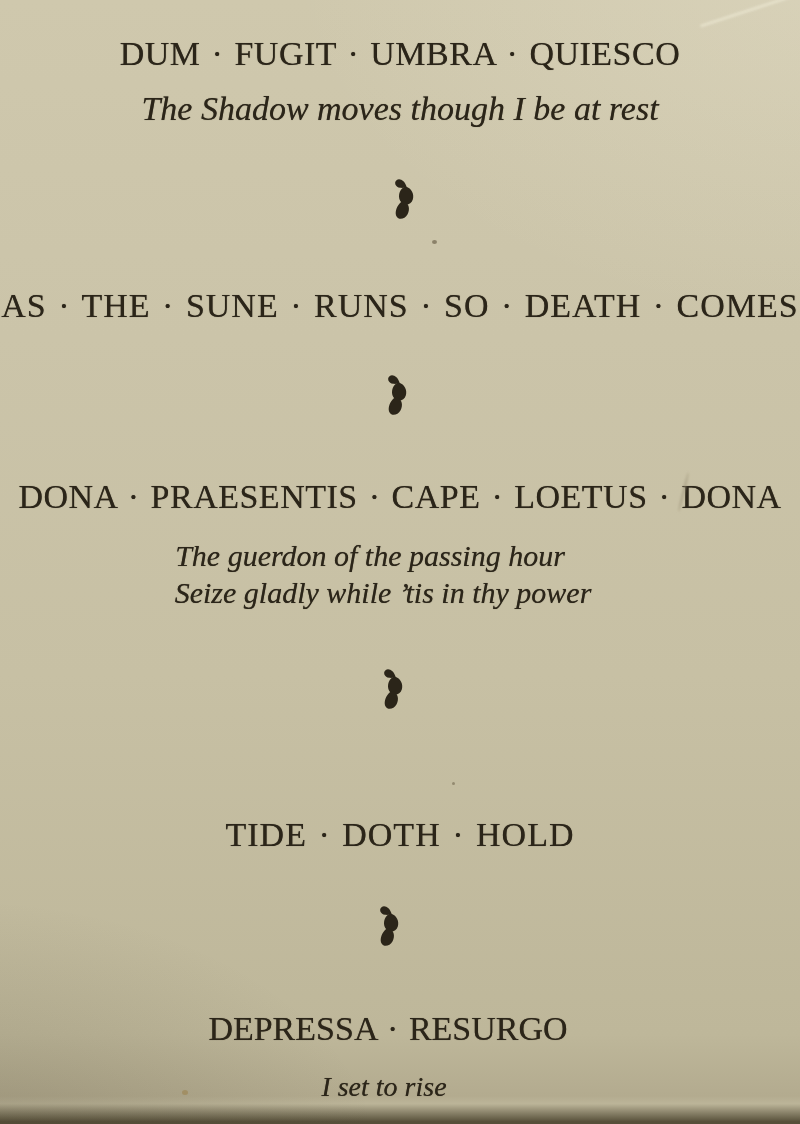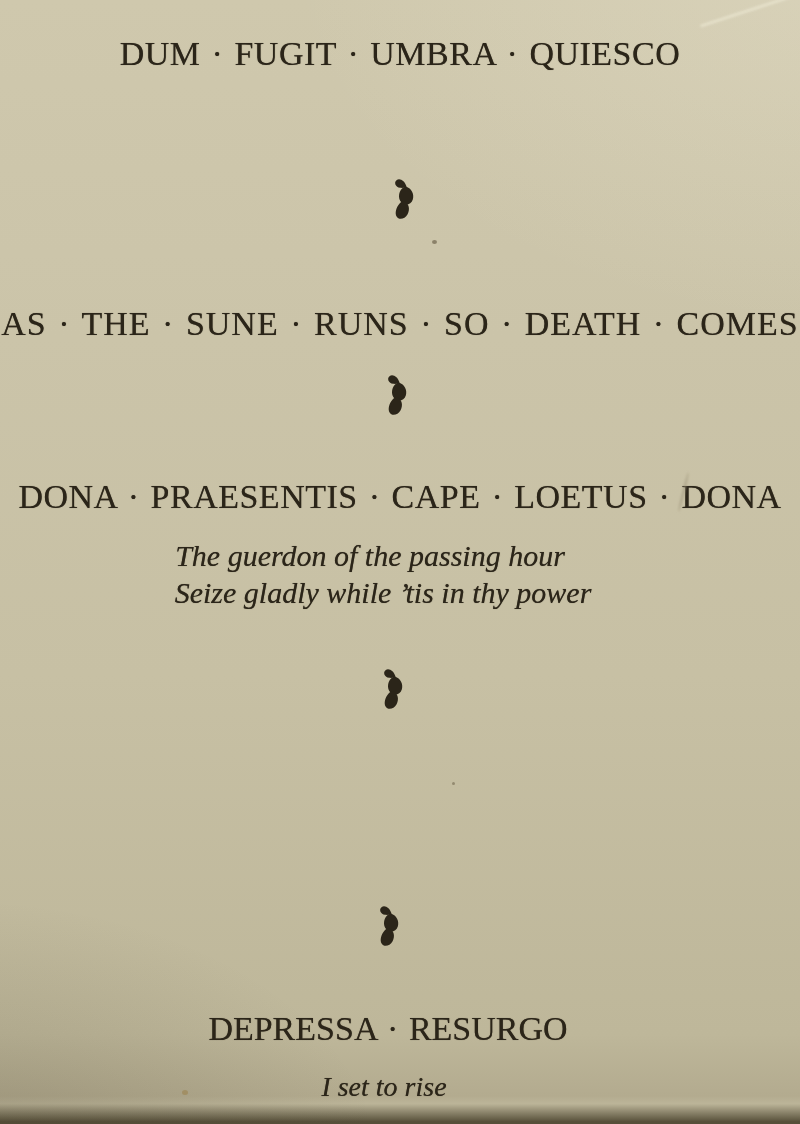--- a/index.html
+++ b/index.html
@@ -24,21 +24,21 @@
     position:absolute;left:0;right:0;
     text-align:center;
     line-height:1;
     white-space:nowrap;
     text-shadow:0 0 0.7px rgba(43,37,25,.75);
   }
   .caps{font-size:34px;word-spacing:2px;}
   .ital{font-style:italic;}
   .l1{top:37px;letter-spacing:0.5px;}
   .l2{top:92px;font-size:34px;}
-  .l3{top:307px;letter-spacing:1px;}
+  .l3{top:289px;letter-spacing:1px;}
   .l4{top:480px;letter-spacing:0.5px;}
   .l5{top:541px;font-size:30px;transform:translateX(-30px);}
   .l6{top:578px;font-size:30px;transform:translateX(-17px);}
   .l7a{top:772px;letter-spacing:1.5px;}
   .l7b{top:818px;letter-spacing:1px;}
   .l8{top:1012px;letter-spacing:0px;transform:translateX(-12px);}
   .l9{top:1073px;font-size:28px;transform:translateX(-16px);}
   .orn{position:absolute;width:26px;height:46px;}
   .orn svg{display:block;width:100%;height:100%;}
   .orn path{fill:var(--ink);}
@@ -62,20 +62,21 @@
   .speck1{top:240px;left:432px;width:5px;height:4px;background:rgba(74,62,40,.5);border-radius:50%;filter:blur(.4px);}
   .speck2{top:1090px;left:182px;width:6px;height:5px;background:rgba(150,120,60,.45);border-radius:50%;filter:blur(.6px);}
   .speck3{top:782px;left:452px;width:3px;height:3px;background:rgba(74,62,40,.4);border-radius:50%;}
 </style>
 </head>
 <body>
 
 <div class="page">
 
   <div class="line caps l1">DUM · FUGIT · UMBRA · QUIESCO</div>
+  <div class="line ital l2">The Shadow moves though I be at rest</div>
 
   <div class="orn o1">
     <svg viewBox="0 0 26 46" aria-hidden="true">
       <path d="M15.5 10 C14 3.5 8.5 0.8 5.5 3.2 C2.6 5.6 4.6 10.2 9 10.8 C11.6 11.1 14.2 10.8 15.5 10 Z"></path>
       <path d="M15 9.5 C20.5 11.5 23.5 17 21.8 22.5 C20.2 27.8 14.2 29 10.6 25.6 C7.2 22.4 7.4 16.6 9.8 13 C11.4 10.6 13.4 9.6 15 9.5 Z"></path>
       <path d="M13 24 C17.8 26.2 19.4 32 16.6 37.2 C13.9 42.3 7.8 43.4 5.6 39.6 C3.6 36.2 5.2 30.4 8.4 26.8 C10 25 11.6 24 13 24 Z"></path>
     </svg>
   </div>
 
   <div class="line caps l3">AS · THE · SUNE · RUNS · SO · DEATH · COMES</div>
@@ -93,20 +94,21 @@
   <div class="line ital l6">Seize gladly while ’tis in thy power</div>
 
   <div class="orn o3">
     <svg viewBox="0 0 26 46" aria-hidden="true">
       <path d="M15.5 10 C14 3.5 8.5 0.8 5.5 3.2 C2.6 5.6 4.6 10.2 9 10.8 C11.6 11.1 14.2 10.8 15.5 10 Z"></path>
       <path d="M15 9.5 C20.5 11.5 23.5 17 21.8 22.5 C20.2 27.8 14.2 29 10.6 25.6 C7.2 22.4 7.4 16.6 9.8 13 C11.4 10.6 13.4 9.6 15 9.5 Z"></path>
       <path d="M13 24 C17.8 26.2 19.4 32 16.6 37.2 C13.9 42.3 7.8 43.4 5.6 39.6 C3.6 36.2 5.2 30.4 8.4 26.8 C10 25 11.6 24 13 24 Z"></path>
     </svg>
   </div>
 
+  <div class="line caps l7b">TIDE · DOTH · HOLD</div>
 
   <div class="orn o4">
     <svg viewBox="0 0 26 46" aria-hidden="true">
       <path d="M15.5 10 C14 3.5 8.5 0.8 5.5 3.2 C2.6 5.6 4.6 10.2 9 10.8 C11.6 11.1 14.2 10.8 15.5 10 Z"></path>
       <path d="M15 9.5 C20.5 11.5 23.5 17 21.8 22.5 C20.2 27.8 14.2 29 10.6 25.6 C7.2 22.4 7.4 16.6 9.8 13 C11.4 10.6 13.4 9.6 15 9.5 Z"></path>
       <path d="M13 24 C17.8 26.2 19.4 32 16.6 37.2 C13.9 42.3 7.8 43.4 5.6 39.6 C3.6 36.2 5.2 30.4 8.4 26.8 C10 25 11.6 24 13 24 Z"></path>
     </svg>
   </div>
 
   <div class="line caps l8">DEPRESSA · RESURGO</div>

